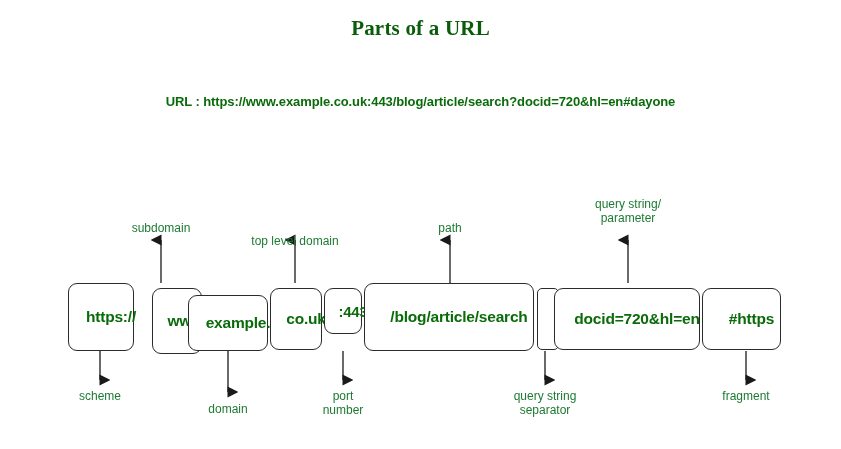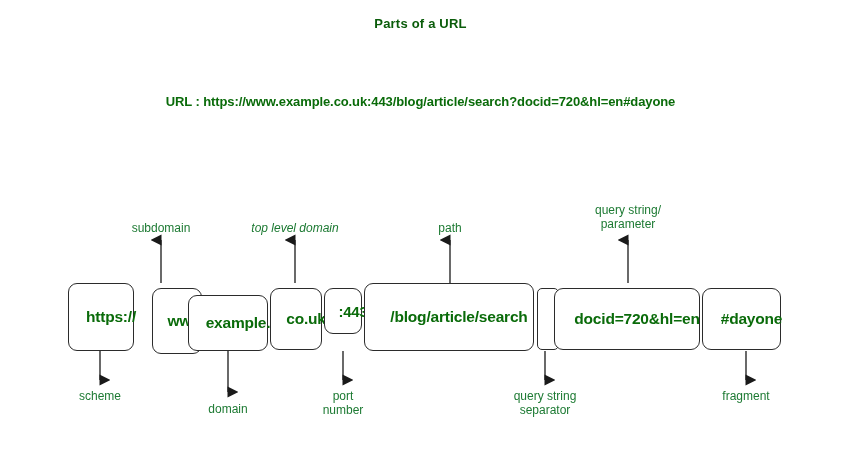--- a/index.html
+++ b/index.html
@@ -19,24 +19,25 @@
     left: 0; top: 0;
     width: 841px;
     height: 449px;
   }
   .title {
     position: absolute;
     left: 0;
     top: 16px;
     width: 841px;
     text-align: center;
-    font-size: 13px;
+    font-size: 21px;
     font-weight: bold;
     color: #0a5c0a;
     letter-spacing: 0.2px;
+    font-family: Liberation Serif, serif;
   }
   .url-line {
     position: absolute;
     left: 0;
     top: 94px;
     width: 841px;
     text-align: center;
     font-size: 13px;
     font-weight: bold;
     color: #0a6b0a;
@@ -143,37 +144,37 @@
 
   <div class="box narrow" style="left:537px; top:288px; width:15px; height:62px; border-radius:5px;">
     <span>?</span>
   </div>
 
   <div class="box" style="left:554px; top:288px; width:146px; height:62px;">
     <span>docid=720&amp;hl=en</span>
   </div>
 
   <div class="box" style="left:702px; top:288px; width:79px; height:62px;">
-    <span>#dayone</span>
+    <span>#https</span>
   </div>
 
   <div class="label" style="left:50px; top:389px; width:100px;">scheme</div>
 
   <div class="label" style="left:111px; top:221px; width:100px;">subdomain</div>
 
   <div class="label" style="left:178px; top:402px; width:100px;">domain</div>
 
-  <div class="label" style="left:225px; top:221px; width:140px;font-style:italic;">top level domain</div>
+  <div class="label" style="left:225px; top:234px; width:140px;">top level domain</div>
 
   <div class="label" style="left:293px; top:389px; width:100px;">port
 number</div>
 
   <div class="label" style="left:400px; top:221px; width:100px;">path</div>
 
   <div class="label" style="left:485px; top:389px; width:120px;">query string
 separator</div>
 
-  <div class="label" style="left:568px; top:203px; width:120px;">query string/
+  <div class="label" style="left:568px; top:197px; width:120px;">query string/
 parameter</div>
 
   <div class="label" style="left:696px; top:389px; width:100px;">fragment</div>
 
 </div>
 
 </body></html>

